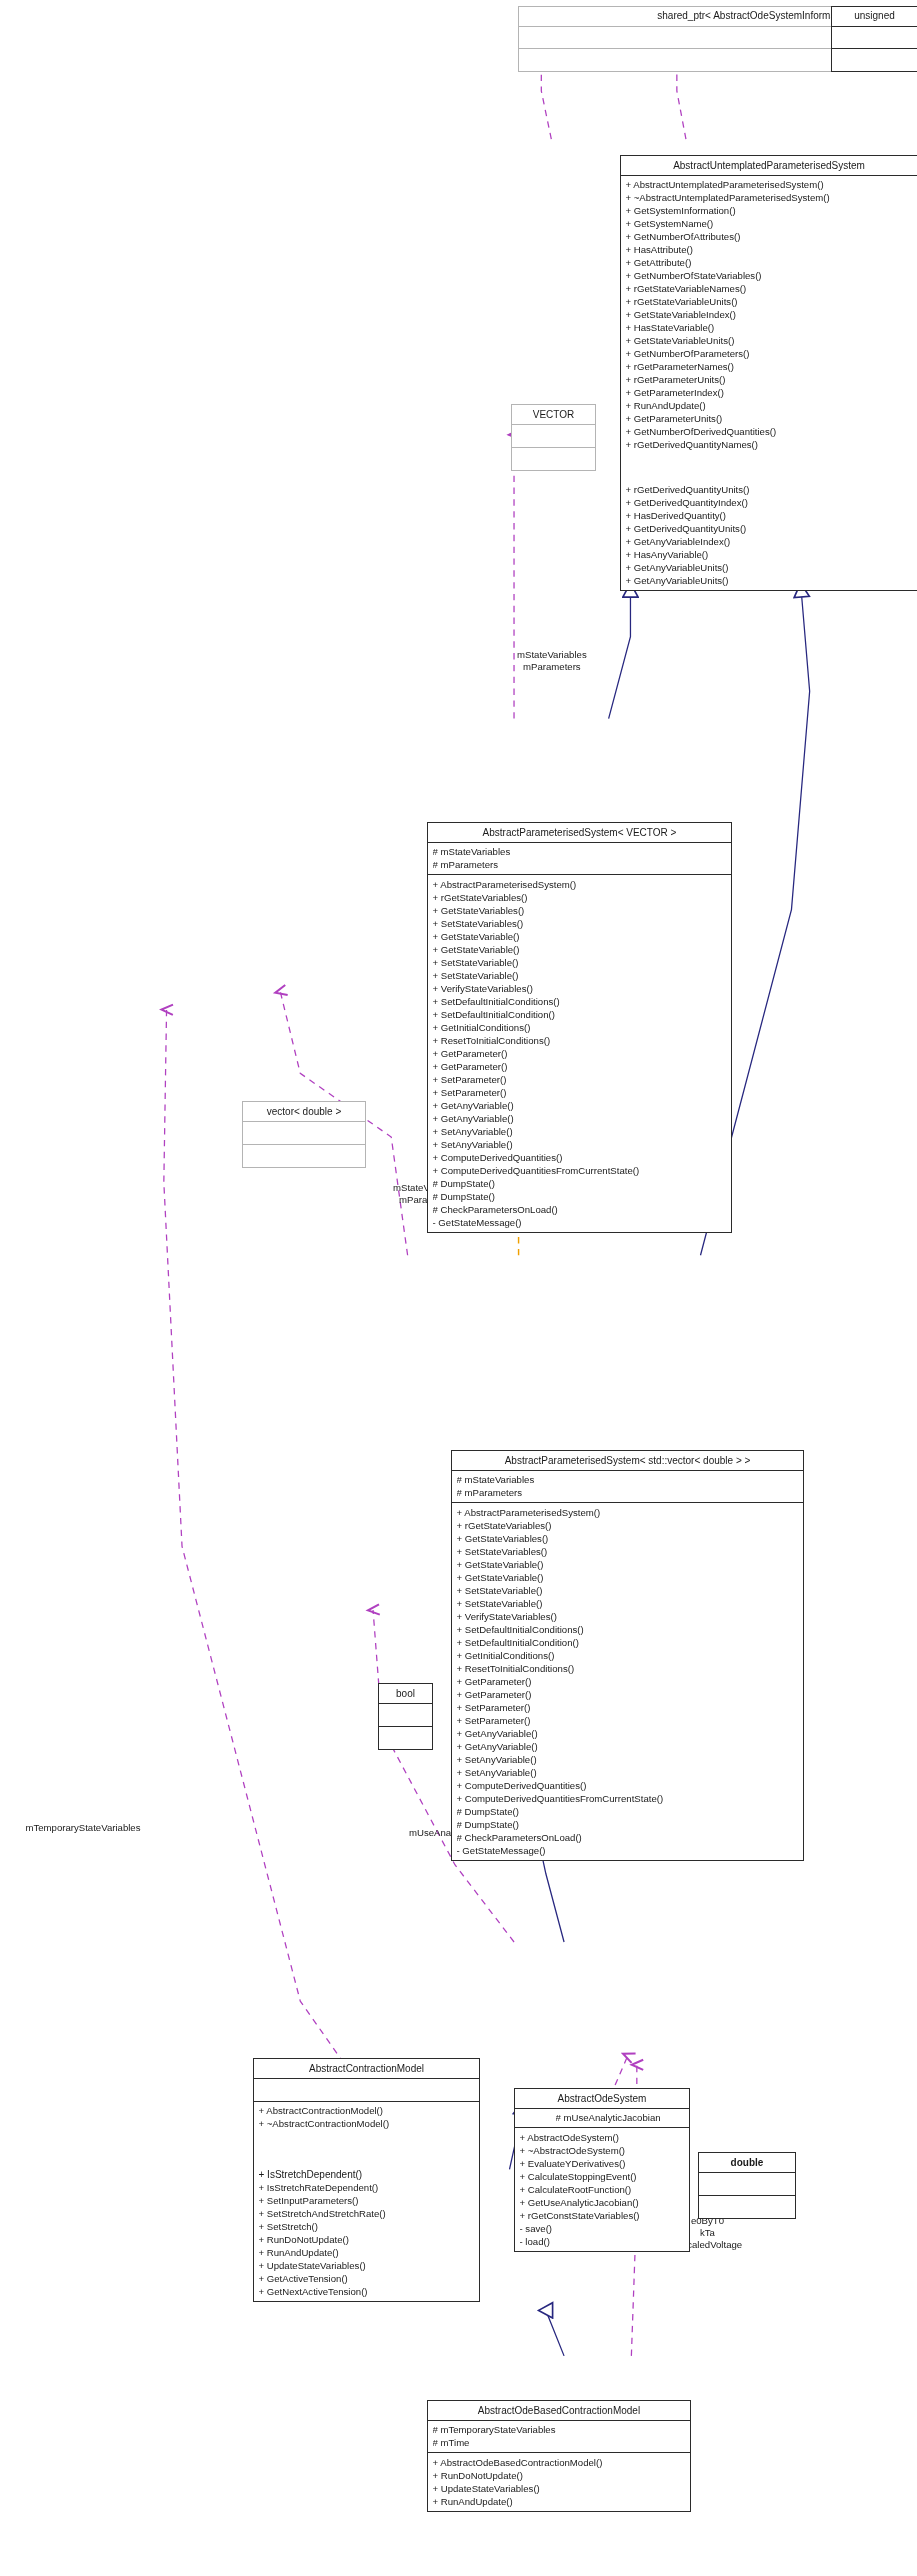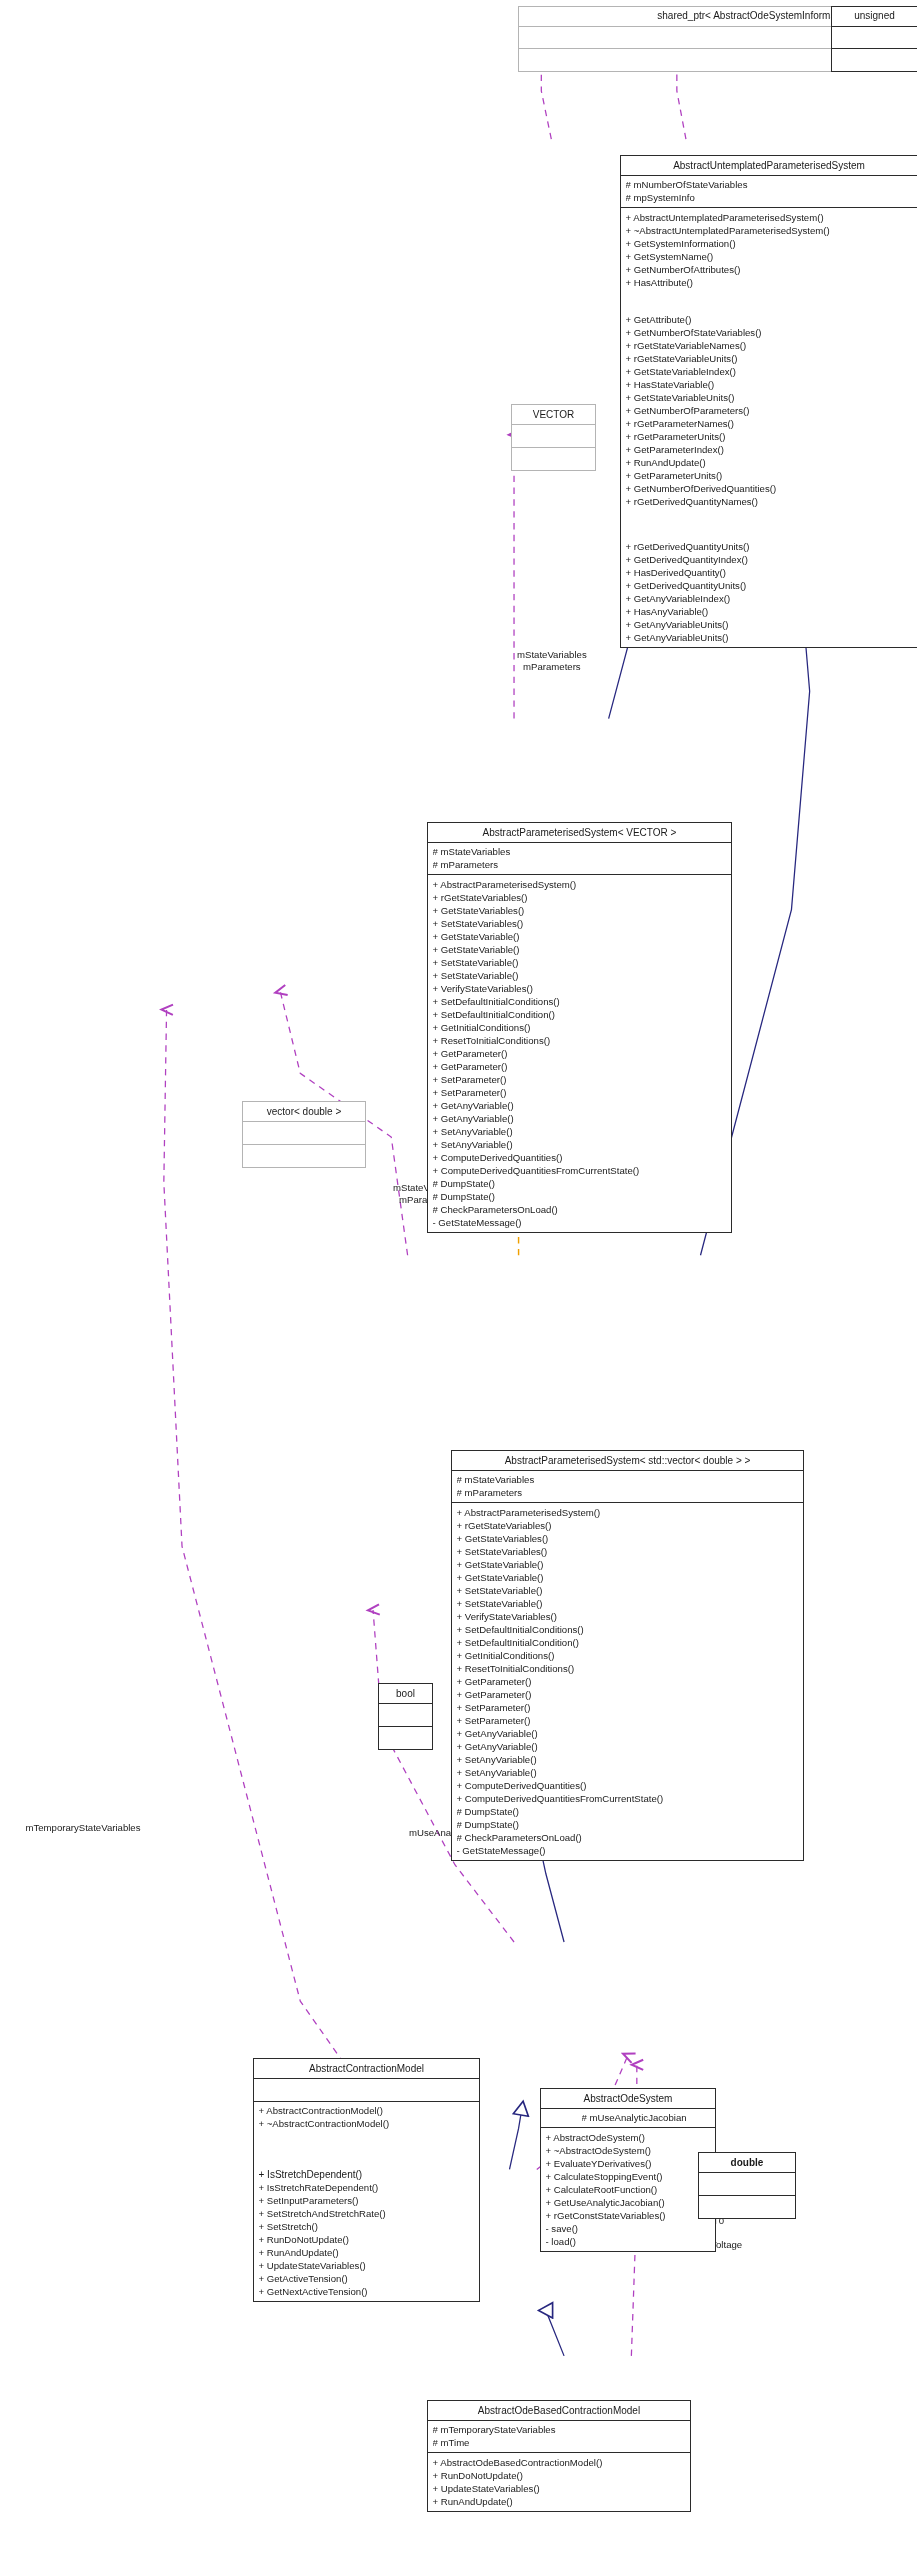--- a/index.html
+++ b/index.html
@@ -174,32 +174,28 @@
     <div class="uml-attrs">
       <div class="uml-empty" style="height: 16.4px;"></div>
     </div>
     <div class="uml-ops">
       <div class="uml-empty" style="height: 16.4px;"></div>
     </div>
   </div>
 
   <div class="uml" style="left: 620px; top: 155px; width: 298px; font-size: 10px;">
     <div class="uml-title" style="font-size: 10px; padding: 4.5px 6.4px;">AbstractUntemplatedParameterisedSystem</div>
-    <div class="uml-attrs">
-        <div class="uml-row" style="font-size: 9.6px; line-height: 12px;"># mNumberOfStateVariables</div>
-        <div class="uml-row" style="font-size: 9.6px; line-height: 12px;"># mpSystemInfo</div>
-      </div>
     <div class="uml-ops">
         <div class="uml-row" style="font-size: 9.6px; line-height: 12px;">+ AbstractUntemplatedParameterisedSystem()</div>
         <div class="uml-row" style="font-size: 9.6px; line-height: 12px;">+ ~AbstractUntemplatedParameterisedSystem()</div>
         <div class="uml-row" style="font-size: 9.6px; line-height: 12px;">+ GetSystemInformation()</div>
         <div class="uml-row" style="font-size: 9.6px; line-height: 12px;">+ GetSystemName()</div>
         <div class="uml-row" style="font-size: 9.6px; line-height: 12px;">+ GetNumberOfAttributes()</div>
         <div class="uml-row" style="font-size: 9.6px; line-height: 12px;">+ HasAttribute()</div>
-        <div class="uml-row" style="font-size: 9.6px; line-height: 12px; margin-top: 24px;">+ GetAttribute()</div>
+        <div class="uml-row" style="font-size: 9.6px; line-height: 12px;">+ GetAttribute()</div>
         <div class="uml-row" style="font-size: 9.6px; line-height: 12px;">+ GetNumberOfStateVariables()</div>
         <div class="uml-row" style="font-size: 9.6px; line-height: 12px;">+ rGetStateVariableNames()</div>
         <div class="uml-row" style="font-size: 9.6px; line-height: 12px;">+ rGetStateVariableUnits()</div>
         <div class="uml-row" style="font-size: 9.6px; line-height: 12px;">+ GetStateVariableIndex()</div>
         <div class="uml-row" style="font-size: 9.6px; line-height: 12px;">+ HasStateVariable()</div>
         <div class="uml-row" style="font-size: 9.6px; line-height: 12px;">+ GetStateVariableUnits()</div>
         <div class="uml-row" style="font-size: 9.6px; line-height: 12px;">+ GetNumberOfParameters()</div>
         <div class="uml-row" style="font-size: 9.6px; line-height: 12px;">+ rGetParameterNames()</div>
         <div class="uml-row" style="font-size: 9.6px; line-height: 12px;">+ rGetParameterUnits()</div>
         <div class="uml-row" style="font-size: 9.6px; line-height: 12px;">+ GetParameterIndex()</div>
@@ -336,21 +332,21 @@
         <div class="uml-row" style="font-size: 9.6px; line-height: 12px;">+ SetStretchAndStretchRate()</div>
         <div class="uml-row" style="font-size: 9.6px; line-height: 12px;">+ SetStretch()</div>
         <div class="uml-row" style="font-size: 9.6px; line-height: 12px;">+ RunDoNotUpdate()</div>
         <div class="uml-row" style="font-size: 9.6px; line-height: 12px;">+ RunAndUpdate()</div>
         <div class="uml-row" style="font-size: 9.6px; line-height: 12px;">+ UpdateStateVariables()</div>
         <div class="uml-row" style="font-size: 9.6px; line-height: 12px;">+ GetActiveTension()</div>
         <div class="uml-row" style="font-size: 9.6px; line-height: 12px;">+ GetNextActiveTension()</div>
       </div>
   </div>
 
-  <div class="uml" style="left: 540px; top: 2088px; width: 176px; font-size: 10px;">
+  <div class="uml" style="left: 514px; top: 2088px; width: 176px; font-size: 10px;">
     <div class="uml-title" style="font-size: 10px; padding: 4.5px 6.4px;">AbstractOdeSystem</div>
     <div class="uml-attrs">
         <div class="uml-row" style="font-size: 9.6px; line-height: 12px; margin-left: 36px;"># mUseAnalyticJacobian</div>
       </div>
     <div class="uml-ops">
         <div class="uml-row" style="font-size: 9.6px; line-height: 12px;">+ AbstractOdeSystem()</div>
         <div class="uml-row" style="font-size: 9.6px; line-height: 12px;">+ ~AbstractOdeSystem()</div>
         <div class="uml-row" style="font-size: 9.6px; line-height: 12px;">+ EvaluateYDerivatives()</div>
         <div class="uml-row" style="font-size: 9.6px; line-height: 12px;">+ CalculateStoppingEvent()</div>
         <div class="uml-row" style="font-size: 9.6px; line-height: 12px;">+ CalculateRootFunction()</div>

